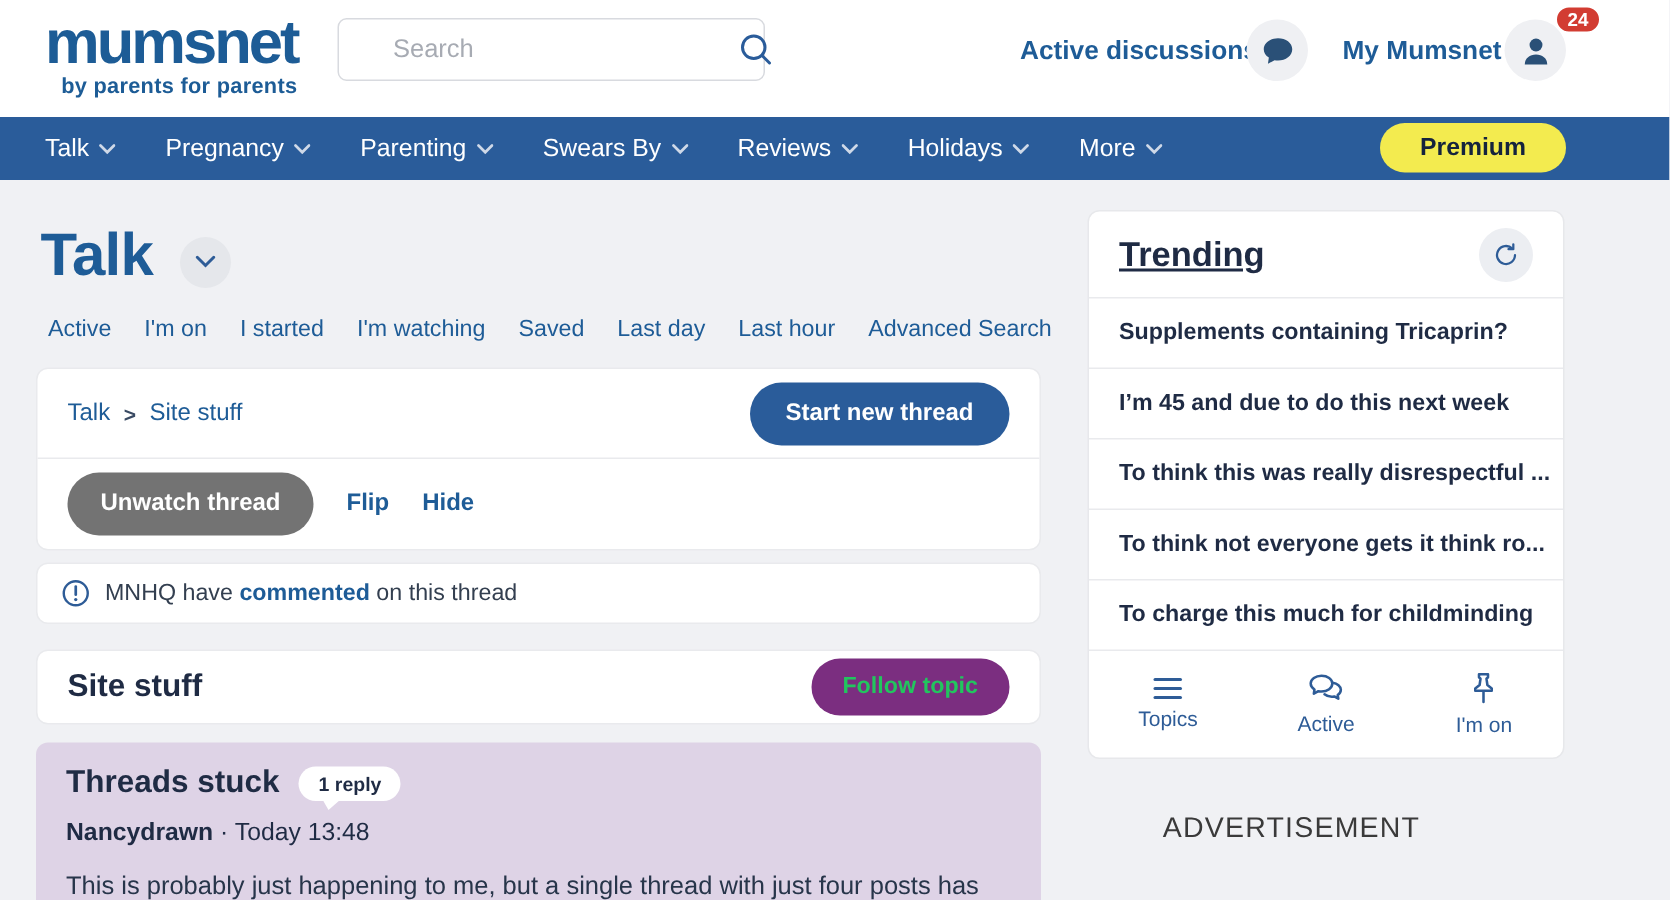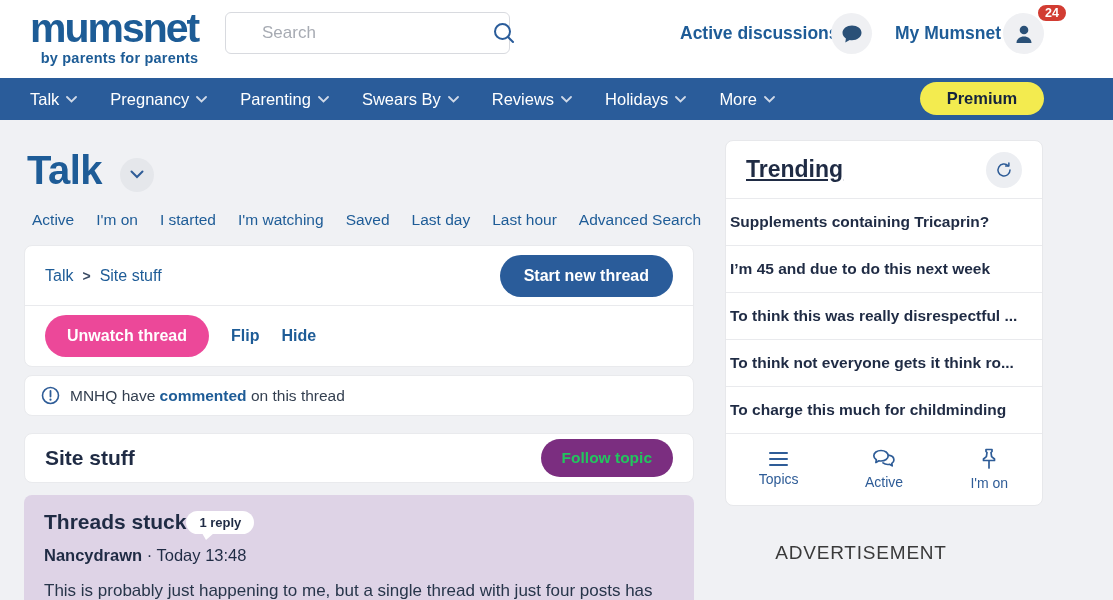--- a/index.html
+++ b/index.html
@@ -56,54 +56,54 @@
   .controls-card { margin-top:16px; width:670px; }
   .controls-top { height:60px; display:flex; align-items:center; padding:0 20px;
     border-bottom:1px solid #E9EAED; }
   .breadcrumb { font-size:16px; display:flex; align-items:center; gap:9px; }
   .breadcrumb a { color:#1E5C97; cursor:pointer; }
   .crumb-sep { color:#394A63; font-weight:700; font-size:14px; }
   .start-thread-btn { margin-left:auto; height:42px; padding:0 24px; background:#2A5C9A; color:#fff;
     border:none; border-radius:21px; font-family:"Liberation Sans", sans-serif; font-size:16px;
     font-weight:700; cursor:pointer; }
   .controls-bottom { height:60px; display:flex; align-items:center; padding:0 20px; gap:22px; }
-  .unwatch-btn { height:42px; padding:0 22px; background:#ec4899; color:#fff; border:none;
+  .unwatch-btn { height:42px; padding:0 22px; background:#737373; color:#fff; border:none;
     border-radius:21px; font-family:"Liberation Sans", sans-serif; font-size:16px; font-weight:700; cursor:pointer; }
   .mini-link { font-size:16px; font-weight:700; color:#1E5C97; cursor:pointer; }
 
   .notice-card { margin-top:8px; width:670px; height:41px; display:flex; align-items:center;
     padding:0 16px; gap:10px; }
   .notice-text { font-size:15.5px; color:#333F50; }
   .notice-text .notice-link { color:#1E5C97; font-weight:700; cursor:pointer; }
 
   .topic-card { margin-top:17px; width:670px; height:50px; display:flex; align-items:center; padding:0 20px; }
   .topic-title { font-size:21px; font-weight:700; color:#1F2B44; }
   .follow-btn { margin-left:auto; height:38px; padding:0 21px; background:#7B2E80; color:#22c55e; border:none;
     border-radius:19px; font-family:"Liberation Sans", sans-serif; font-size:15.5px; font-weight:700; cursor:pointer; }
 
   .post-card { margin-top:12px; width:670px; height:120px; background:#DED3E6; border-radius:8px;
     padding:15px 20px; }
-  .post-title-row { display:flex; align-items:center; }
+  .post-title-row { display:flex; align-items:center; gap:13px; }
   .post-title { font-size:21px; font-weight:800; color:#1F2B44; }
   .reply-badge { position:relative; background:#fff; border-radius:13px; padding:4px 13px;
     font-size:13px; font-weight:700; color:#1F2B44; }
   .reply-badge::after { content:""; position:absolute; left:16px; bottom:-6px; width:0; height:0;
     border-left:4px solid transparent; border-right:8px solid transparent; border-top:7px solid #fff; }
   .post-meta { margin-top:12px; font-size:16.5px; color:#1F2B44; }
   .post-author { font-weight:800; cursor:pointer; }
   .post-body { margin-top:15px; font-size:17px; color:#27354A; line-height:1.35; }
 
   
   .sidebar-card { position:absolute; left:725px; top:140px; width:318px; background:#fff;
     border:1px solid #E7E8EB; border-radius:8px; overflow:hidden; }
   .trending-header { height:57px; display:flex; align-items:center; padding:0 20px;text-decoration:underline; }
   .trending-title { font-size:23px; font-weight:800; color:#1F2B44; }
   .refresh-btn { margin-left:auto; width:36px; height:36px; border-radius:50%; background:#ECEEF2;
     border:none; display:flex; align-items:center; justify-content:center; cursor:pointer; }
-  .trending-item { height:47px; display:flex; align-items:center; padding:0 4px; font-size:15.5px;
+  .trending-item { height:47px; display:flex; align-items:center; padding:0 20px; font-size:15.5px;
     font-weight:700; color:#1F2B44; border-top:1px solid #E9EAED; cursor:pointer;
     white-space:nowrap; overflow:hidden; }
   .trending-footer { display:flex; border-top:1px solid #E9EAED; height:72px; }
   .t-tab { flex:1; display:flex; flex-direction:column; align-items:center; justify-content:center;
     gap:5px; cursor:pointer; }
   .t-tab-label { font-size:14px; color:#2E5C97; }
   .burger { display:flex; flex-direction:column; gap:3.5px; }
   .burger span { width:19px; height:2.5px; background:#2E5C97; border-radius:2px; }
 
   .ad-label { position:absolute; left:702px; top:542px; width:318px; text-align:center;

